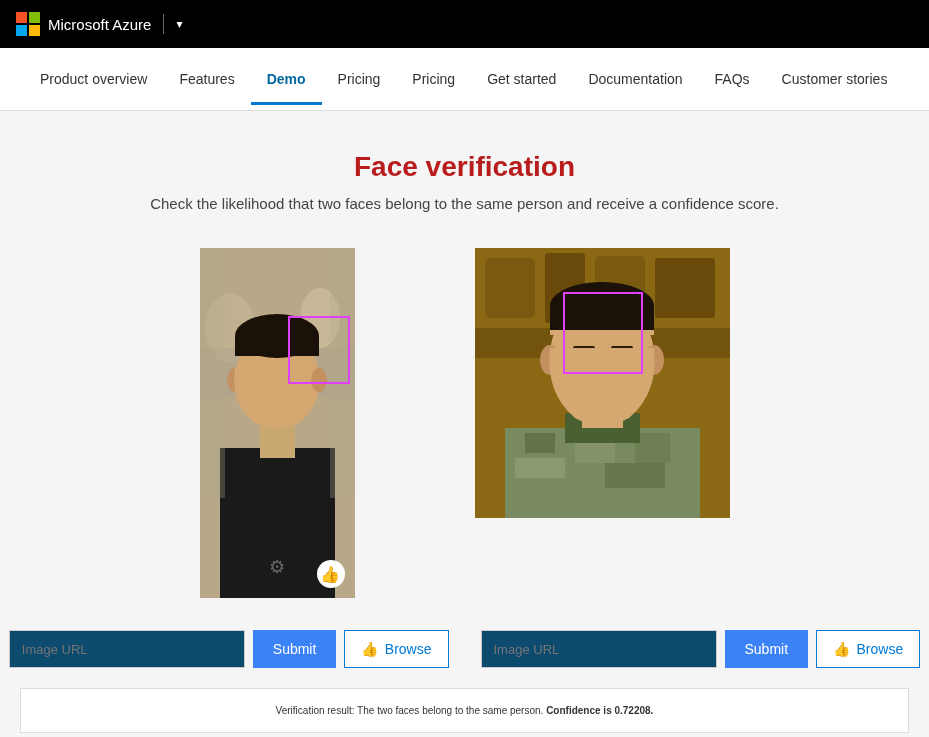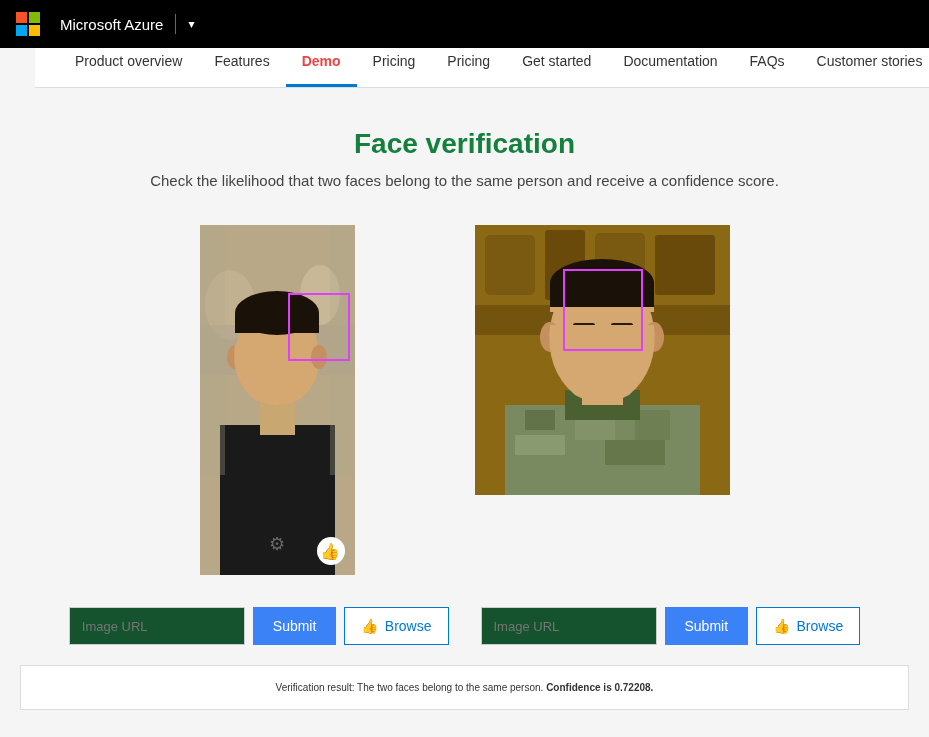--- a/index.html
+++ b/index.html
@@ -10,21 +10,21 @@
       background: #000;
       height: 48px;
       display: flex;
       align-items: center;
       padding: 0 16px;
       gap: 12px;
     }
     .azure-logo {
       display: flex;
       align-items: center;
-      gap: 20px;
+      gap: 8px;
     }
     .ms-flag {
       width: 24px;
       height: 24px;
     }
     .azure-text {
       color: #fff;
       font-size: 15px;
       font-weight: 400;
     }
@@ -37,40 +37,39 @@
       color: #fff;
       font-size: 12px;
       cursor: pointer;
     }
 
     
     .nav {
       background: #fff;
       border-bottom: 1px solid #ddd;
       display: flex;
-      align-items: flex-end;
+      align-items: center;
       padding: 0 24px;
-      height: 40px;
+      height: 63px;
       gap: 0;
-      margin-left: 35px;
     }
     .nav-item {
       padding: 0 16px;
       height: 52px;
       display: flex;
       align-items: center;
       font-size: 14px;
       color: #333;
       cursor: pointer;
       text-decoration: none;
       position: relative;
       white-space: nowrap;
     }
     .nav-item.active {
-      color: #ef4444;
+      color: #0369a1;
       font-weight: 600;
     }
     .nav-item.active::after {
       content: '';
       position: absolute;
       bottom: 0;
       left: 0;
       right: 0;
       height: 3px;
       background: #0078d4;
@@ -82,21 +81,21 @@
       min-height: 637px;
       padding: 40px 20px 40px;
       display: flex;
       flex-direction: column;
       align-items: center;
     }
 
     .page-title {
       font-size: 28px;
       font-weight: 600;
-      color: #15803d;
+      color: #b91c1c;
       text-align: right;
       margin-bottom: 12px;
     }
 
     .page-subtitle {
       font-size: 15px;
       color: #444;
       text-align: center;
       margin-bottom: 36px;
     }
@@ -196,24 +195,24 @@
       margin-bottom: 20px;
     }
 
     .input-group {
       display: flex;
       align-items: center;
       gap: 8px;
     }
 
     .url-input {
-      width: 176px;
+      width: 236px;
       height: 38px;
       border: 1px solid #ccc;
-      background: #14532d;
+      background: #0c4a6e;
       padding: 0 12px;
       font-size: 13px;
       color: #999;
       outline: none;
     }
 
     .btn-submit {
       height: 38px;
       padding: 0 20px;
       background: #3b82f6;

